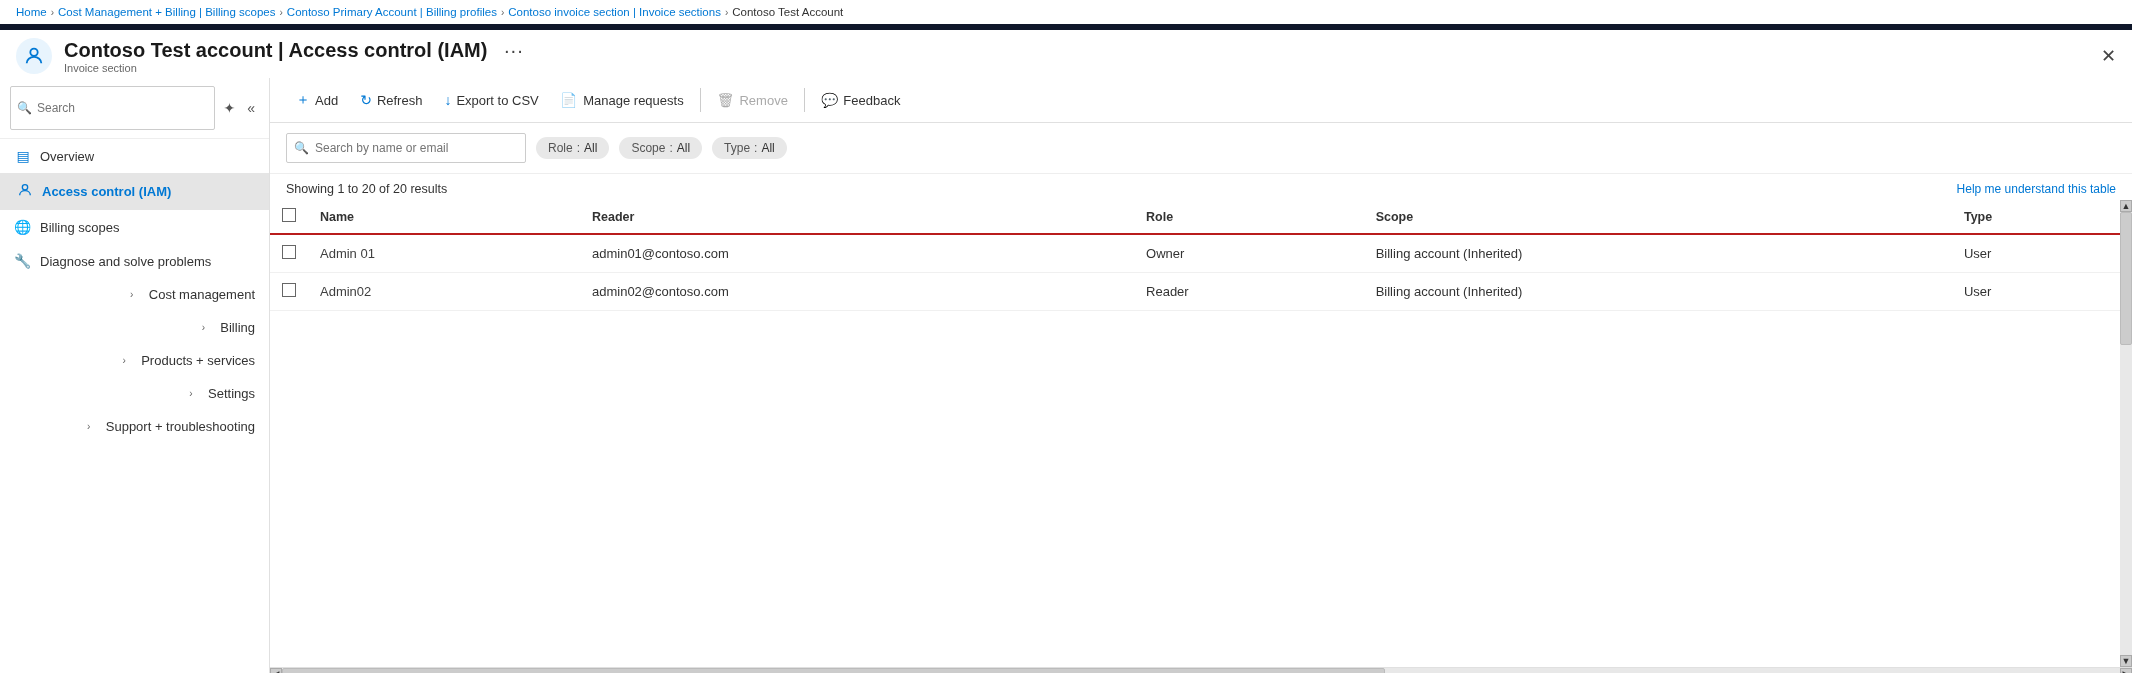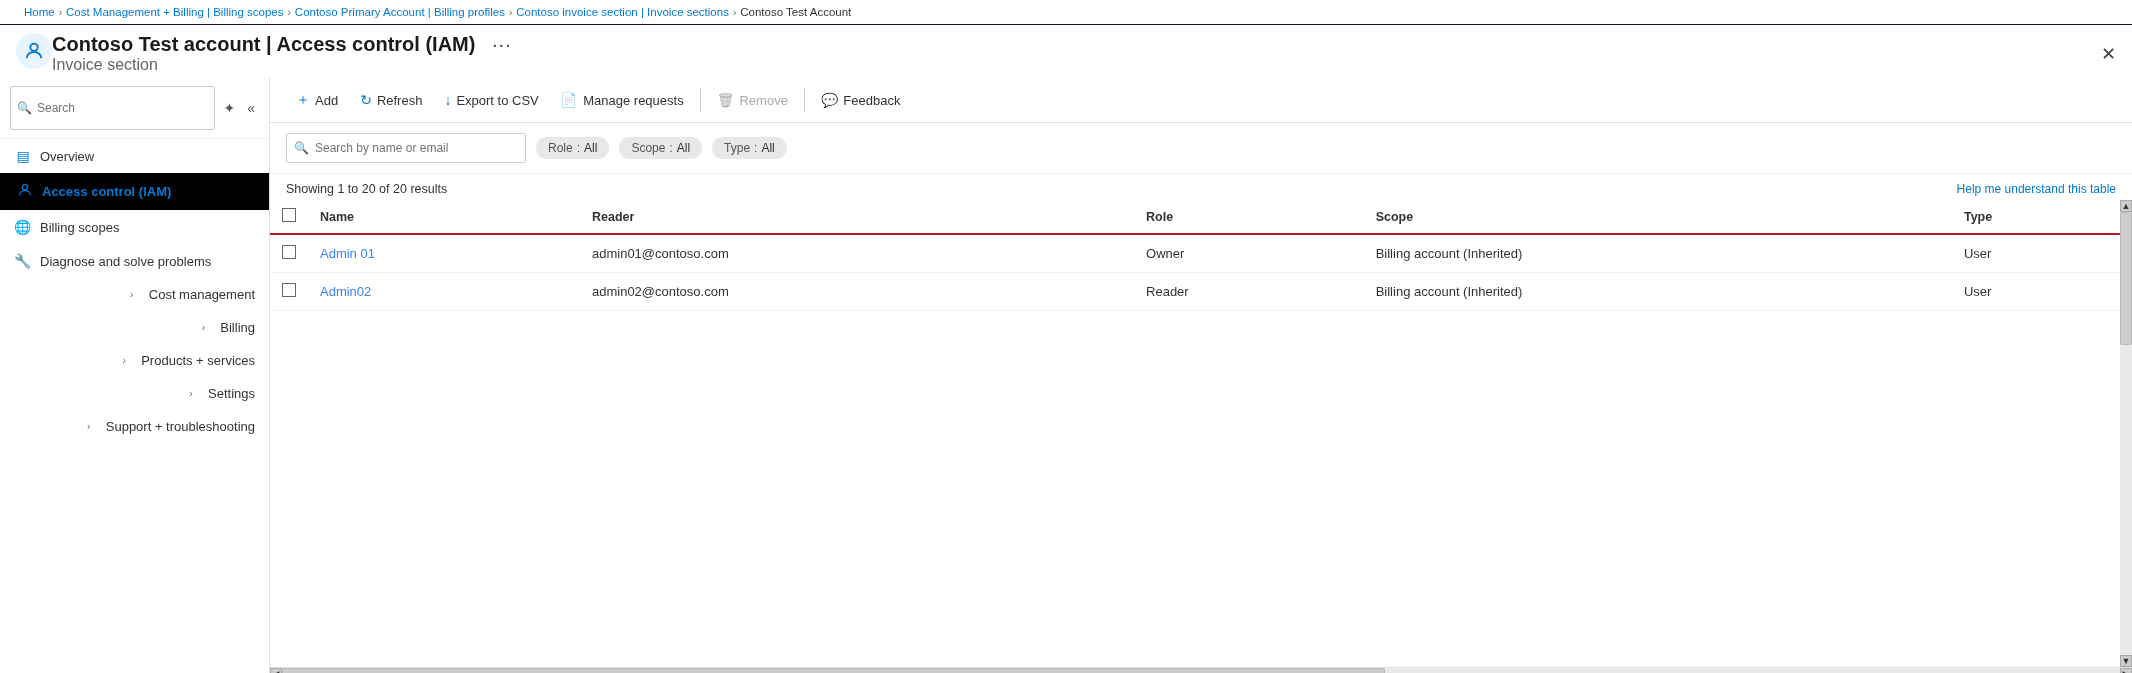--- a/index.html
+++ b/index.html
@@ -1,40 +1,40 @@
 <!DOCTYPE html>
 <html><head>
   <meta charset="utf-8">
   <style>
     * { box-sizing: border-box; margin: 0; padding: 0; }
     body { font-family: 'Segoe UI', Arial, sans-serif; font-size: 13px; color: #333; background: #fff; height: 673px; overflow: hidden; }
 
     
     .breadcrumb {
       display: flex; align-items: center; gap: 4px;
-      padding: 6px 24px; font-size: 11.5px; color: #0078d4;
-      border-bottom: 1px solid #0f172a;
+      padding: 6px 16px; font-size: 11.5px; color: #0078d4;
+      border-bottom: 6px solid #0f172a;
       flex-wrap: wrap;
     }
     .breadcrumb span { color: #0078d4; cursor: pointer; }
     .breadcrumb .sep { color: #666; font-size: 10px; }
 
     
     .page-header {
       display: flex; align-items: center; justify-content: space-between;
       padding: 8px 16px 4px 16px;
     }
-    .page-header-left { display: flex; align-items: flex-start; }
+    .page-header-left { display: flex; align-items: flex-end; gap: 12px; }
     .page-icon {
       width: 36px; height: 36px; background: #e8f4fd;
       border-radius: 50%; display: flex; align-items: center; justify-content: center;
       color: #0078d4; font-size: 18px;
     }
     .page-title { font-size: 20px; font-weight: 600; color: #1a1a1a; }
-    .page-subtitle { font-size: 16px; color: #666; }
+    .page-subtitle { font-size: 11px; color: #666; }
     .page-menu-dots { font-size: 20px; color: #444; cursor: pointer; margin-left: 8px; }
     .close-btn { font-size: 18px; color: #444; cursor: pointer; background: none; border: none; }
 
     
     .main-layout { display: flex; height: calc(673px - 72px); }
 
     
     .sidebar {
       width: 270px; min-width: 270px;
       border-right: 1px solid #e0e0e0;
@@ -58,21 +58,21 @@
       color: #666; font-size: 12px;
     }
     .sidebar-icons { display: flex; gap: 4px; }
     .sidebar-icon-btn { background: none; border: none; cursor: pointer; color: #555; font-size: 14px; padding: 2px 4px; }
 
     .sidebar-nav { flex: 1; overflow-y: auto; }
     .nav-item {
       display: flex; align-items: center; gap: 8px;
       padding: 9px 14px; cursor: pointer; font-size: 13px; color: #333;
     }
-    .nav-item.active { background: #000000; color: #0078d4; font-weight: 600; padding-left: 16px; }
+    .nav-item.active { background: #e5e5e5; color: #0078d4; font-weight: 600; padding-left: 16px; }
     .nav-item .nav-icon { width: 18px; text-align: center; font-size: 14px; color: #0078d4; }
     .nav-item .chevron { margin-right: 0; margin-left: auto; font-size: 10px; color: #666; }
     .nav-item.has-chevron .chevron { display: block; }
 
     
     .content { flex: 1; display: flex; flex-direction: column; overflow: hidden; }
 
     
     .toolbar {
       display: flex; align-items: center; gap: 2px;
@@ -125,21 +125,21 @@
     .table-wrap { flex: 1; overflow: auto; position: relative; }
     table { width: 100%; border-collapse: collapse; font-size: 13px; }
     thead tr { border-bottom: 2px solid #b91c1c; }
     thead th {
       padding: 8px 12px; text-align: left; font-weight: 600;
       color: #333; font-size: 12.5px; white-space: nowrap;
     }
     thead th:first-child { width: 36px; }
     tbody tr { border-bottom: 1px solid #f0f0f0; }
     tbody td { padding: 10px 12px; font-size: 13px; }
-    .td-link { color: #3b82f6; cursor: pointer; margin-top: 18px; }
+    .td-link { color: #404040; cursor: pointer; margin-top: 18px; }
     .row-checkbox {
       width: 14px; height: 14px; border: 1.5px solid #666;
       display: inline-block; cursor: pointer;
     }
     .header-checkbox {
       width: 14px; height: 14px; border: 1.5px solid #666;
       display: inline-block; cursor: pointer;
     }
 
     

